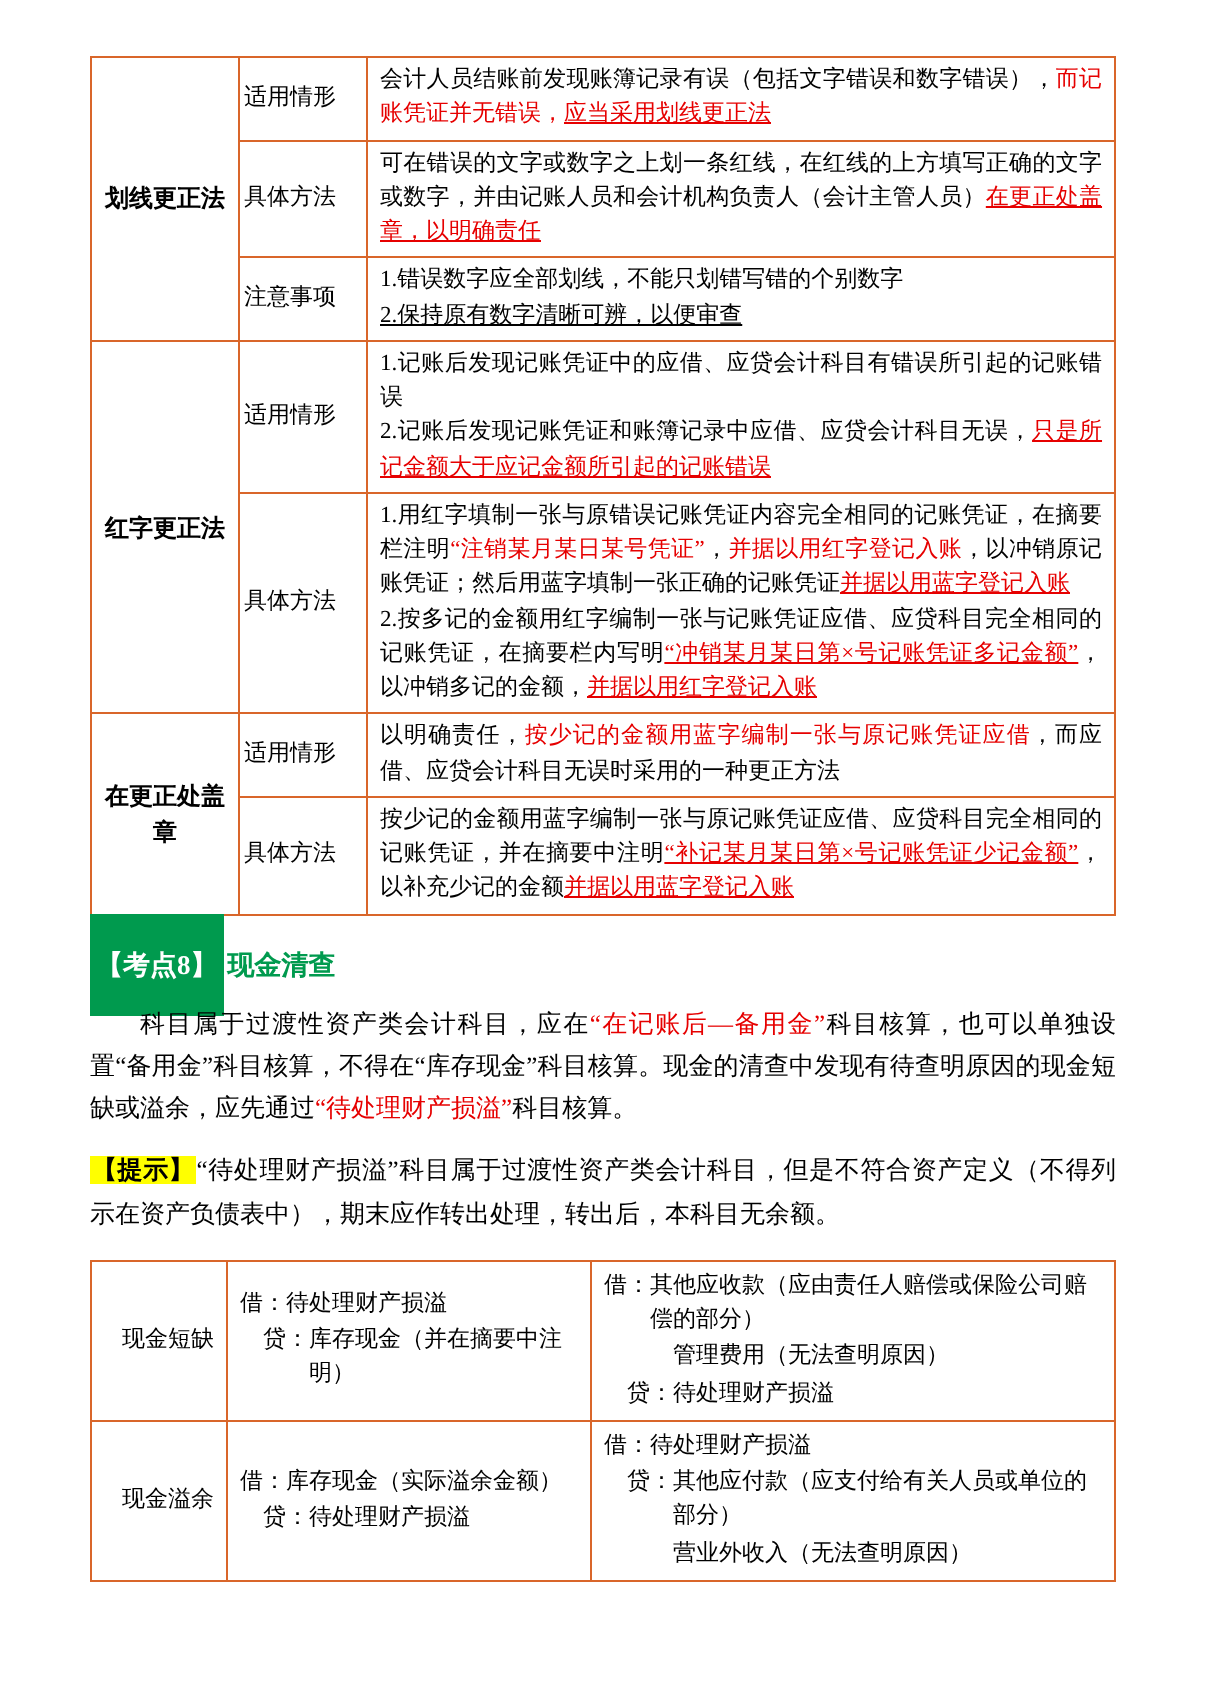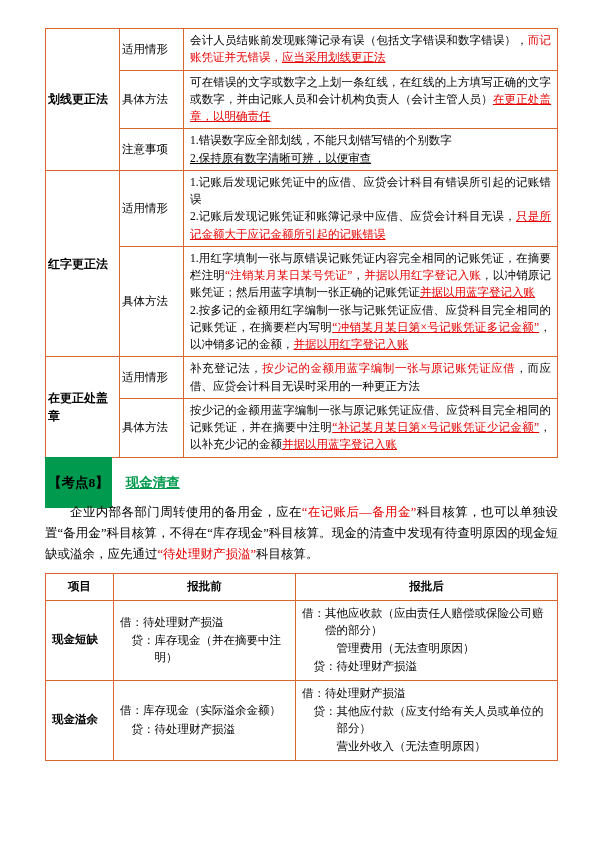--- a/index.html
+++ b/index.html
@@ -15,38 +15,38 @@
     font-family:"Liberation Serif","DejaVu Serif",serif;
     color:#000;
   }
   .page{padding:28px 45px 10px 45px;}
   table{border-collapse:collapse;width:100%;table-layout:fixed;}
   td,th{
     border:1.5px solid var(--table-border);
     font-size:11.5px;line-height:1.5;
     padding:3px 6px;vertical-align:middle;
   }
-  .t1 .method{font-weight:bold;font-size:12px;padding:3px 2px;}
+  .t1 .method{text-align:center;font-weight:bold;font-size:12px;padding:3px 2px;}
   .t1 .lbl{text-align:left;padding:3px 2px;}
   .t1 .content{text-align:justify;}
   .cellp{margin:0;}
   .red{color:var(--emphasis-red);}
   .ul{text-decoration:underline;}
   .kaodian{margin:16px 0 10px 0;font-size:13.5px;font-weight:bold;}
-  .kd-badge{background:var(--heading-green);color:#000000;padding:18px 3px;}
-  .kd-title{color:var(--heading-green);margin-left:14px;text-decoration:underline;}
+  .kd-badge{background:var(--heading-green);color:#ffffff;padding:18px 3px;}
+  .kd-title{color:var(--heading-green);margin-left:2px;}
   .para{
     font-size:12.5px;line-height:1.7;text-align:justify;
     margin:8px 0;text-indent:2em;
   }
   .tip{text-indent:0;margin:10px 0 12px 0;}
   .tip-badge{background:var(--tip-yellow);font-weight:bold;padding:0 1px;}
   .t2{margin-top:4px;}
   .t2 th{font-weight:bold;text-align:center;padding:4px 6px;}
-  .t2 .itemcol{text-align:left;font-weight:bold;}
+  .t2 .itemcol{text-align:right;font-weight:normal;}
   .t2 .entry{vertical-align:middle;}
   .t2 .entry div{margin:1px 0;}
   .jie{padding-left:2em;text-indent:-2em;}
   .dai{padding-left:3em;text-indent:-2em;}
   .cont3{padding-left:3em;}
 </style>
 </head>
 <body>
 
 <div class="page">
@@ -93,51 +93,47 @@
         <td class="content">
           <p class="cellp"><span>1.用红字填制一张与原错误记账凭证内容完全相同的记账凭证，在摘要栏注明</span><span class="red">“注销某月某日某号凭证”</span><span>，</span><span class="red">并据以用红字登记入账</span><span>，以冲销原记账凭证；然后用蓝字填制一张正确的记账凭证</span><span class="red ul">并据以用蓝字登记入账</span></p>
           <p class="cellp"><span>2.按多记的金额用红字编制一张与记账凭证应借、应贷科目完全相同的记账凭证，在摘要栏内写明</span><span class="red ul">“冲销某月某日第×号记账凭证多记金额”</span><span>，以冲销多记的金额，</span><span class="red ul">并据以用红字登记入账</span></p>
         </td>
       </tr>
 
       <tr>
         <td class="method" rowspan="2">在更正处盖章</td>
         <td class="lbl">适用情形</td>
         <td class="content">
-            <p class="cellp"><span>补充登记法，</span><span class="red">按少记的金额用蓝字编制一张与原记账凭证应借</span><span>，而应借、应贷会计科目无误时采用的一种更正方法</span></p>
+            <p class="cellp"><span>以明确责任，</span><span class="red">按少记的金额用蓝字编制一张与原记账凭证应借</span><span>，而应借、应贷会计科目无误时采用的一种更正方法</span></p>
           </td>
       </tr>
       <tr>
         <td class="lbl">具体方法</td>
         <td class="content">
             <p class="cellp"><span>按少记的金额用蓝字编制一张与原记账凭证应借、应贷科目完全相同的记账凭证，并在摘要中注明</span><span class="red ul">“补记某月某日第×号记账凭证少记金额”</span><span>，以补充少记的金额</span><span class="red ul">并据以用蓝字登记入账</span></p>
           </td>
       </tr>
     </tbody>
   </table>
 
   <div class="kaodian">
     <span class="kd-badge">【考点8】</span><span class="kd-title">现金清查</span>
   </div>
 
-  <p class="para"><span>企业内部各部门周转使用的备用金，应在</span><span class="red">“在记账后—备用金”</span><span>科目核算，也可以单独设置“备用金”科目核算，不得在“库存现金”科目核算。现金的清查中发现有待查明原因的现金短缺或溢余，应先通过</span><span class="red">“待处理财产损溢”</span><span>科目核算。</span></p>
+  <p class="para"><span>科目属于过渡性资产类会计科目，应在</span><span class="red">“在记账后—备用金”</span><span>科目核算，也可以单独设置“备用金”科目核算，不得在“库存现金”科目核算。现金的清查中发现有待查明原因的现金短缺或溢余，应先通过</span><span class="red">“待处理财产损溢”</span><span>科目核算。</span></p>
 
+  <p class="para tip"><span class="tip-badge">【提示】</span><span>“待处理财产损溢”科目属于过渡性资产类会计科目，但是不符合资产定义（不得列示在资产负债表中），期末应作转出处理，转出后，本科目无余额。</span></p>
 
   <table class="t2">
     <colgroup>
       <col style="width:68px">
         <col style="width:182px">
         <col>
     </colgroup>
     <tbody>
-      <tr>
-        <th>项目</th>
-        <th>报批前</th>
-        <th>报批后</th>
-      </tr>
       <tr>
         <td class="itemcol">现金短缺</td>
         <td class="entry">
           <div class="jie">借：待处理财产损溢</div>
           <div class="dai">贷：库存现金（并在摘要中注明）</div>
         </td>
         <td class="entry">
           <div class="jie">借：其他应收款（应由责任人赔偿或保险公司赔偿的部分）</div>
           <div class="cont3">管理费用（无法查明原因）</div>
           <div class="dai">贷：待处理财产损溢</div>

